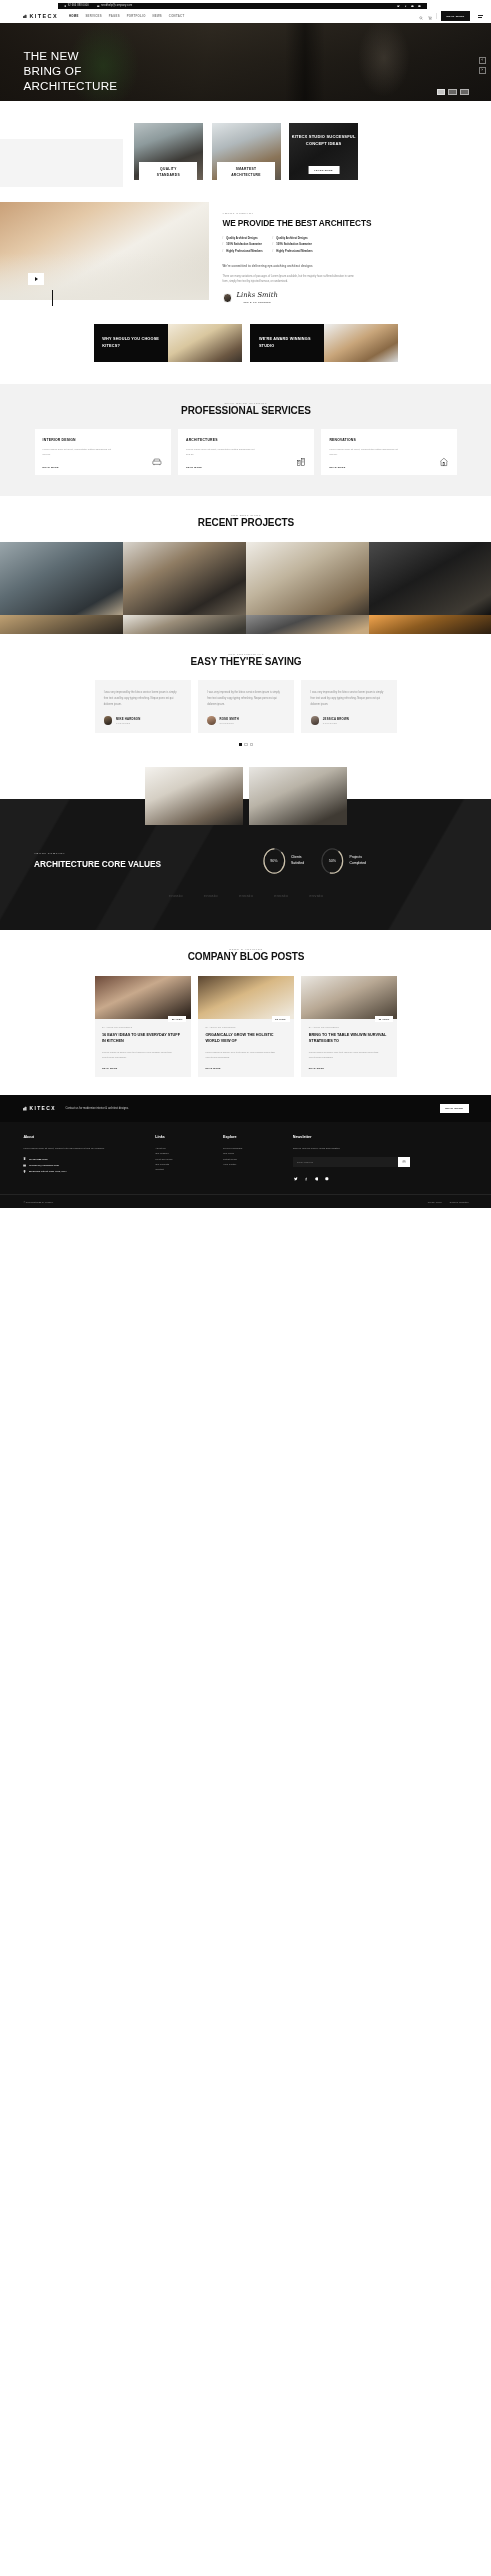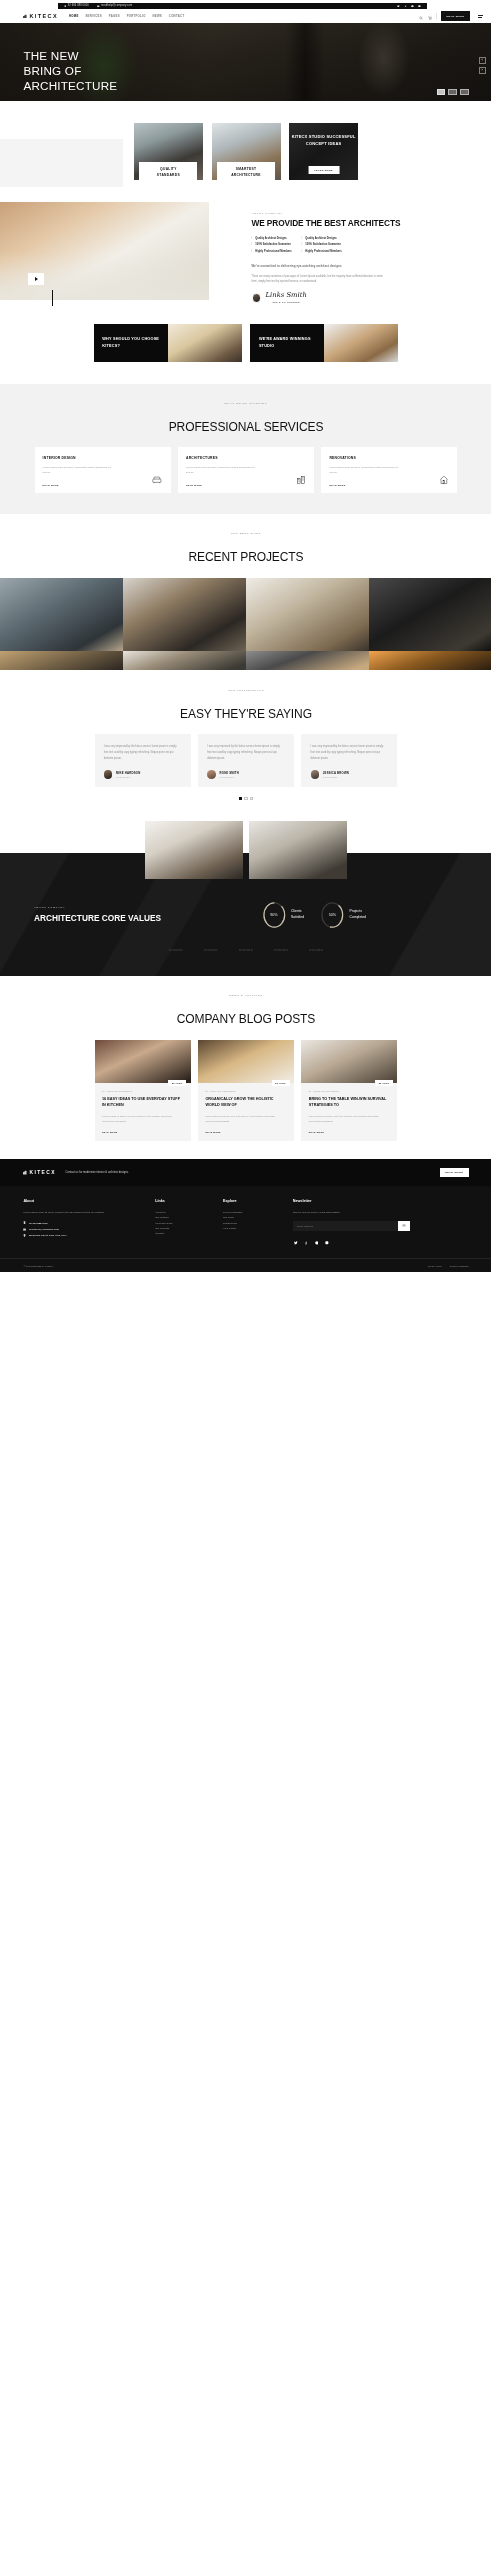--- a/index.html
+++ b/index.html
@@ -102,21 +102,21 @@
     position:absolute; left:0; right:0; top:9.8px; text-align:center; color:#fff;
     font-size:4px; font-weight:700; line-height:1.85; letter-spacing:0.2px; text-transform:uppercase;
   }
   .f-dark-btn{
     position:absolute; left:50%; transform:translateX(-50%); bottom:6.1px;
     background:#fff; color:#111; border:none; cursor:pointer;
     font-size:2.2px; font-weight:700; letter-spacing:0.4px; padding:3.1px 6.1px; text-transform:uppercase;
   }
 
   
-  .about{ display:flex; padding:6.1px 0 21px; position:relative;gap:29px; }
+  .about{ display:flex; padding:6.1px 0 21px; position:relative; }
   .about-media{ width:209px; height:98px; position:relative; }
   .about-media .pic{
     position:absolute; inset:0;
     background:linear-gradient(150deg,#c9a078 0%,#e4c9a8 28%,#f2efe8 55%,#d7d2c6 100%);
   }
   .about-media .pic:after{
     content:""; position:absolute; left:0; bottom:0; width:100%; height:48%;
     background:linear-gradient(180deg,rgba(240,238,232,0),rgba(232,229,220,.95));
   }
   .play{
@@ -145,21 +145,21 @@
   .split .tx{ width:50%; background:#0a0a0a; color:#fff; display:flex; align-items:center; padding-left:8.6px; }
   .split .tx span{ font-size:3.8px; font-weight:700; line-height:1.85; letter-spacing:0.2px; text-transform:uppercase; }
   .split .im{ width:50%; }
   .split .im.k1{ background:linear-gradient(150deg,#f2ead9 0%,#d9c79f 40%,#6b5742 80%,#3b332b 100%); }
   .split .im.k2{ background:linear-gradient(150deg,#eef0f1 0%,#c8a57a 45%,#8a6a46 75%,#d8dadb 100%); }
 
   
   .services{ background:#f2f2f2; padding:18.4px 0 21px; }
   .sec-head{ text-align:center; margin-bottom:13.5px; }
   .sec-head .eyebrow{ display:block; }
-  .sec-head h2{ font-size:12px; font-weight:400; letter-spacing:-0.1px; margin-top:15px; color:#111; }
+  .sec-head h2{ font-size:10px; font-weight:700; letter-spacing:-0.1px; margin-top:0; color:#111; }
   .s-grid{ display:flex; gap:7.4px; justify-content:center; }
   .s-card{ width:136px; background:#fff; padding:8.6px 8px 7.4px; position:relative; }
   .s-card h3{ font-size:3.4px; font-weight:700; letter-spacing:0.2px; text-transform:uppercase; color:#111; }
   .s-card p{ font-size:2.5px; line-height:2.0; color:#9a9a9a; margin-top:4.9px; width:73px; }
   .s-more{ font-size:2.2px; font-weight:700; letter-spacing:0.3px; color:#111; margin-top:8.6px; text-transform:uppercase; cursor:pointer; }
   .s-icon{ position:absolute; right:8.6px; bottom:8px; width:9.8px; height:9.8px; }
   .s-icon svg{ width:9.8px; height:9.8px; stroke:#111; fill:none; stroke-width:1.1; }
 
   
   .projects{ padding:18.4px 0 0; background:#fff; }
@@ -193,21 +193,21 @@
   .dots i.on{ background:#111; border-color:#111; }
 
   
   .gal{ display:flex; gap:6.1px; justify-content:center; padding:4.9px 0 0; }
   .gal div{ width:98px; height:58px; }
   .g1{ background:linear-gradient(155deg,#f4f2ee 0%,#d5cfc4 35%,#6e6152 75%,#2a2723 100%); }
   .g2{ background:linear-gradient(155deg,#e8e6e2 0%,#b9b3a7 40%,#3f3a33 85%); }
 
   
   .core{
-    position:relative; background:#151515; padding:27px 0 8px; margin-top:-26px; z-index:-1;
+    position:relative; background:#151515; padding:27px 0 16px; margin-top:-26px; z-index:-1;
   }
   .core:before{
     content:""; position:absolute; inset:0;
     background:
       linear-gradient(120deg, rgba(255,255,255,.035) 0 12%, transparent 12.5% 30%, rgba(255,255,255,.03) 30.5% 40%, transparent 40.5%),
       linear-gradient(-60deg, rgba(255,255,255,.04) 0 18%, transparent 18.5%);
   }
   .core-inner{ position:relative; display:flex; align-items:center; padding:21px 0 18.4px; }
   .core-left{ width:203px; }
   .core-left .eyebrow{ color:#a9a9a9; }

